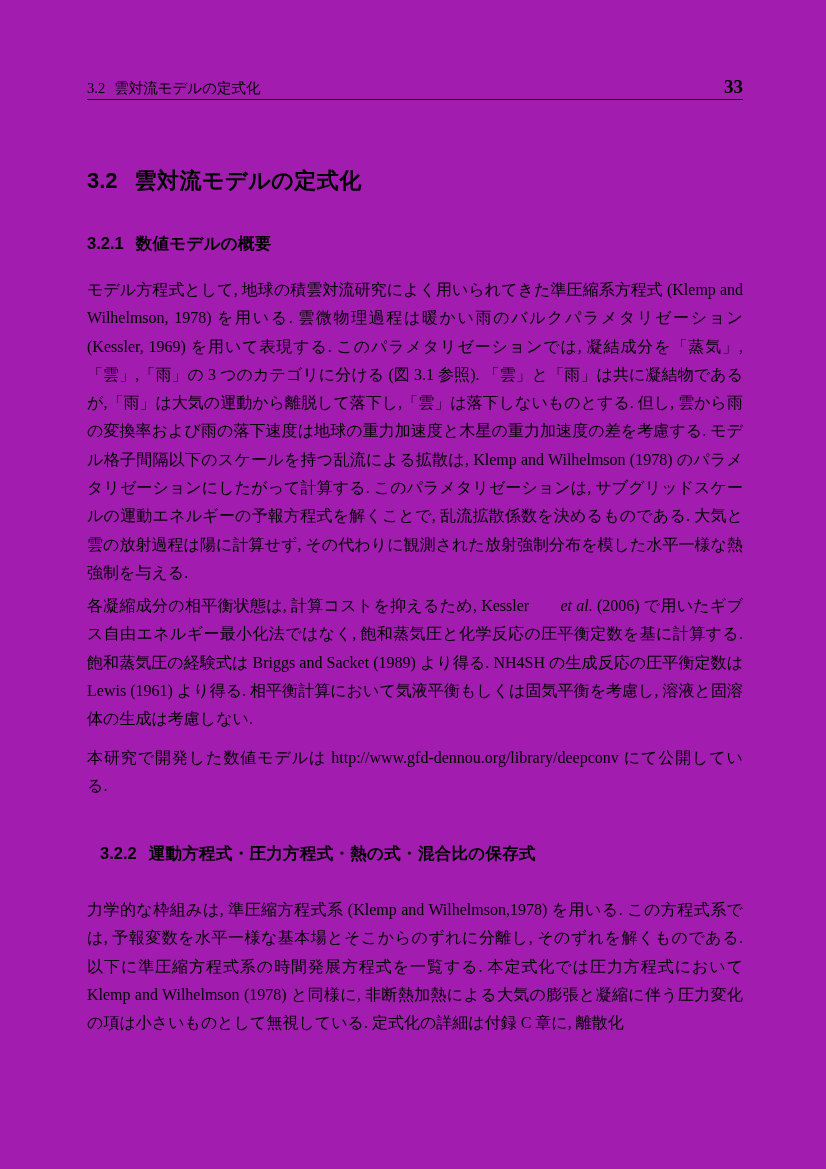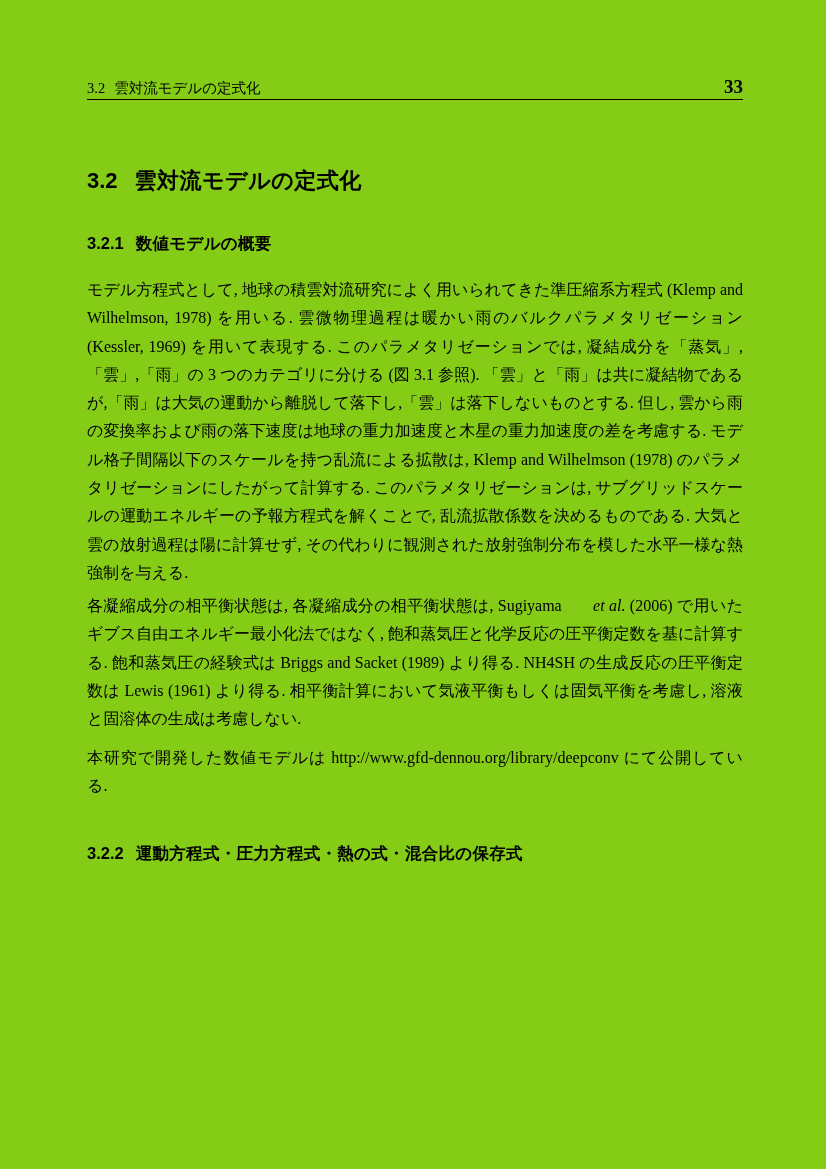--- a/index.html
+++ b/index.html
@@ -5,21 +5,21 @@
   html, body {
     margin: 0;
     padding: 0;
     background: #e8e8e8;
   }
   .page {
     position: relative;
     width: 826px;
     height: 1169px;
     margin: 0 auto;
-    background: #84cc16;
+    background: #a21caf;
     color: #000000;
     font-family: "Liberation Serif", "DejaVu Serif", serif;
     overflow: hidden;
   }
   .running-head {
     position: absolute;
     left: 87px;
     top: 78px;
     width: 656px;
     display: flex;
@@ -60,21 +60,21 @@
     font-weight: bold;
     font-size: 16.5px;
     line-height: 20px;
     letter-spacing: 0.3px;
   }
   h2.subsec-title .num {
     margin-right: 12px;
     letter-spacing: 0;
   }
   #subsec-1 { top: 233px; }
-  #subsec-2 { top: 843px; }
+  #subsec-2 { top: 843px; margin-left: 13px; }
   p.body {
     position: absolute;
     left: 87px;
     width: 656px;
     margin: 0;
     font-size: 16px;
     line-height: 28.3px;
     text-align: justify;
     text-justify: inter-character;
   }
@@ -99,22 +99,23 @@
   <h1 class="sec-title">
     <span class="num">3.2</span><span>雲対流モデルの定式化</span>
   </h1>
 
   <h2 class="subsec-title" id="subsec-1">
     <span class="num">3.2.1</span><span>数値モデルの概要</span>
   </h2>
 
   <p class="body" id="para-1"><span>モデル方程式として, 地球の積雲対流研究によく用いられてきた準圧縮系方程式 (Klemp and Wilhelmson, 1978) を用いる. 雲微物理過程は暖かい雨のバルクパラメタリゼーション (Kessler, 1969) を用いて表現する. このパラメタリゼーションでは, 凝結成分を「蒸気」,「雲」,「雨」の 3 つのカテゴリに分ける (図 3.1 参照). 「雲」と「雨」は共に凝結物であるが,「雨」は大気の運動から離脱して落下し,「雲」は落下しないものとする. 但し, 雲から雨の変換率および雨の落下速度は地球の重力加速度と木星の重力加速度の差を考慮する. モデル格子間隔以下のスケールを持つ乱流による拡散は, Klemp and Wilhelmson (1978) のパラメタリゼーションにしたがって計算する. このパラメタリゼーションは, サブグリッドスケールの運動エネルギーの予報方程式を解くことで, 乱流拡散係数を決めるものである. 大気と雲の放射過程は陽に計算せず, その代わりに観測された放射強制分布を模した水平一様な熱強制を与える.</span></p>
 
-  <p class="body" id="para-2"><span>各凝縮成分の相平衡状態は, 各凝縮成分の相平衡状態は, Sugiyama </span><span class="em">et al.</span><span> (2006) で用いたギブス自由エネルギー最小化法ではなく, 飽和蒸気圧と化学反応の圧平衡定数を基に計算する. 飽和蒸気圧の経験式は Briggs and Sacket (1989) より得る. NH4SH の生成反応の圧平衡定数は Lewis (1961) より得る. 相平衡計算において気液平衡もしくは固気平衡を考慮し, 溶液と固溶体の生成は考慮しない.</span></p>
+  <p class="body" id="para-2"><span>各凝縮成分の相平衡状態は, 計算コストを抑えるため, Kessler </span><span class="em">et al.</span><span> (2006) で用いたギブス自由エネルギー最小化法ではなく, 飽和蒸気圧と化学反応の圧平衡定数を基に計算する. 飽和蒸気圧の経験式は Briggs and Sacket (1989) より得る. NH4SH の生成反応の圧平衡定数は Lewis (1961) より得る. 相平衡計算において気液平衡もしくは固気平衡を考慮し, 溶液と固溶体の生成は考慮しない.</span></p>
 
   <p class="body" id="para-3"><span>本研究で開発した数値モデルは http://www.gfd-dennou.org/library/deepconv にて公開している.</span></p>
 
   <h2 class="subsec-title" id="subsec-2">
     <span class="num">3.2.2</span><span>運動方程式・圧力方程式・熱の式・混合比の保存式</span>
   </h2>
 
+  <p class="body" id="para-4"><span>力学的な枠組みは, 準圧縮方程式系 (Klemp and Wilhelmson,1978) を用いる. この方程式系では, 予報変数を水平一様な基本場とそこからのずれに分離し, そのずれを解くものである. 以下に準圧縮方程式系の時間発展方程式を一覧する. 本定式化では圧力方程式において Klemp and Wilhelmson (1978) と同様に, 非断熱加熱による大気の膨張と凝縮に伴う圧力変化の項は小さいものとして無視している. 定式化の詳細は付録 C 章に, 離散化</span></p>
 
 </div>
 
 </body></html>

